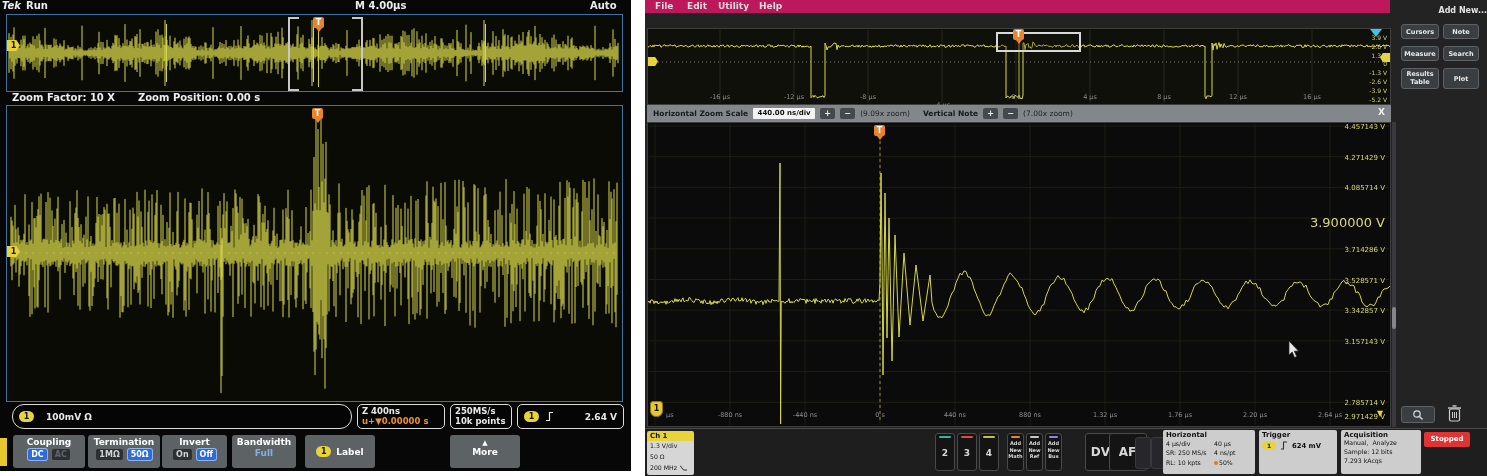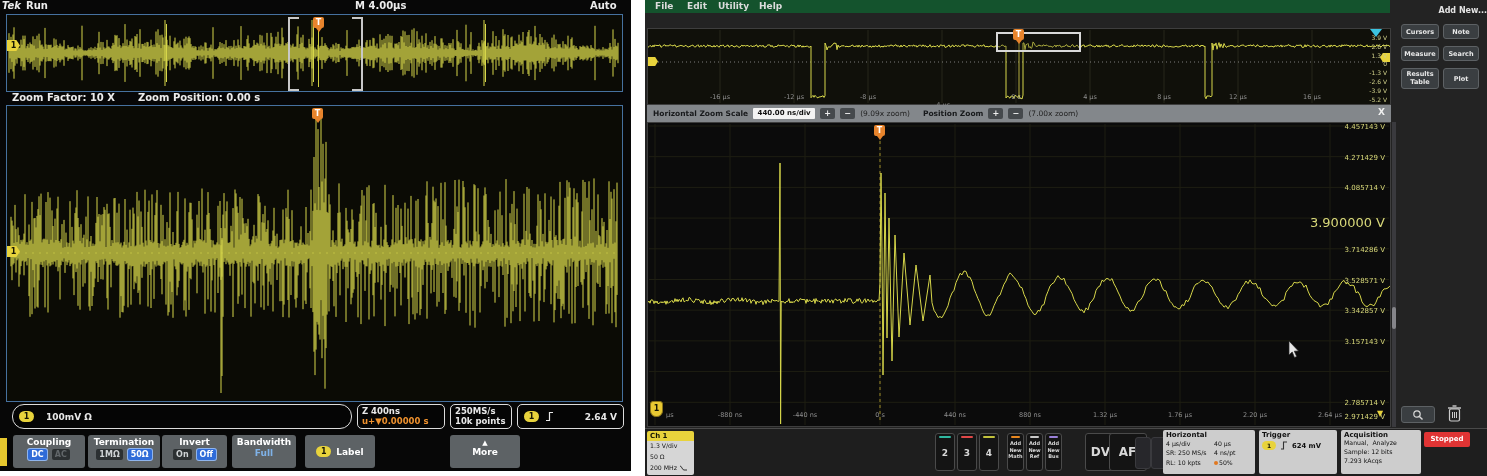--- a/index.html
+++ b/index.html
@@ -20,21 +20,21 @@
   .mbtn{position:absolute;top:435px;height:33px;background:#5d6265;border-radius:3px;color:#fff;box-sizing:border-box}
   .mtitle{font-size:9px;font-weight:bold;text-align:center;margin-top:2px;white-space:nowrap}
   .chips{display:flex;justify-content:center;gap:5px;margin-top:2px}
   .chip{font-size:8px;font-weight:bold;padding:0 3px;border-radius:2px;line-height:11px;background:#2c3032;color:#cfd3d5}
   .chip.sel{background:#2f6bd8;color:#fff;box-shadow:0 0 0 1px #8fb4ec}
   .chip.ghost{color:#62676a}
   .bluetxt{color:#7fb2e8;font-weight:bold;font-size:9px;text-align:center;margin-top:1px}
 
   
   .right-scope{position:absolute;left:645px;top:0;width:842px;height:476px;background:#232323;color:#ddd}
-  .rs-menubar{position:absolute;left:0;top:0;width:745px;height:13px;background:#14532d}
+  .rs-menubar{position:absolute;left:0;top:0;width:745px;height:13px;background:#be185d}
   .rs-menu-item{position:absolute;top:1px;font-size:9px;font-weight:bold;color:#dcdcdc}
   .rs-viewtab{position:absolute;left:0;top:13px;width:745px;height:14px;background:#35383a}
   .rs-plot{position:absolute;background:#10100a;border:1px solid #3e3e3e;box-sizing:border-box;overflow:visible}
   .tick{position:absolute;font-size:6.5px;white-space:nowrap}
   .zoombar{position:absolute;left:2px;top:105px;width:744px;height:17px;background:#83878b;display:flex;align-items:center;gap:5px;padding-left:6px;box-sizing:border-box}
   .zb-label{font-size:7.5px;font-weight:bold;color:#17191b;white-space:nowrap}
   .zb-input{background:#f3f3f3;color:#111;font-size:7px;font-weight:bold;width:62px;height:11px;line-height:11px;text-align:center;border-radius:1px}
   .zb-btn{background:#45494c;color:#eee;font-size:8px;font-weight:bold;width:15px;height:11px;line-height:11px;text-align:center;border-radius:2px}
   .zb-zoom{font-size:7.5px;color:#222;white-space:nowrap}
   .zb-close{position:absolute;right:6px;top:2px;font-size:9px;color:#f0f0f0;font-weight:bold}
@@ -187,21 +187,21 @@
         <span class="tick" style="right: 3px; top: 57.8px; color: rgb(207, 207, 138); font-size: 6px;">-3.9 V</span>
         <span class="tick" style="right: 3px; top: 66.6px; color: rgb(207, 207, 138); font-size: 6px;">-5.2 V</span>
       </div>
 
     <div class="zoombar">
       <span class="zb-label">Horizontal Zoom Scale</span>
       <span class="zb-input">440.00 ns/div</span>
       <span class="zb-btn">+</span>
       <span class="zb-btn">−</span>
       <span class="zb-zoom">(9.09x zoom)</span>
-      <span class="zb-label" style="margin-left:8px">Position Zoom</span>
+      <span class="zb-label" style="margin-left:8px">Vertical Note</span>
       <span class="zb-btn">+</span>
       <span class="zb-btn">−</span>
       <span class="zb-zoom">(7.00x zoom)</span>
       <span class="zb-close">X</span>
     </div>
 
     <div class="rs-plot" style="left:2px;top:122px;width:744px;height:305px;background:#0b0b0b" id="rm-ticks">
       <svg width="742" height="303" style="position:absolute;left:0;top:0">
         <path id="p-rm-grid" fill="none" stroke="#1e1e12" stroke-width="1" d="M7 1V302M82 1V302M157 1V302M232 1V302M307 1V302M382 1V302M457 1V302M532 1V302M607 1V302M682 1V302M1 3.0H741M1 33.7H741M1 64.4H741M1 95.1H741M1 125.8H741M1 156.5H741M1 187.2H741M1 217.9H741M1 248.6H741M1 279.3H741"></path>
         <path d="M232 12V300" stroke="#9a8828" stroke-width="1" stroke-dasharray="3 3" fill="none"></path>

